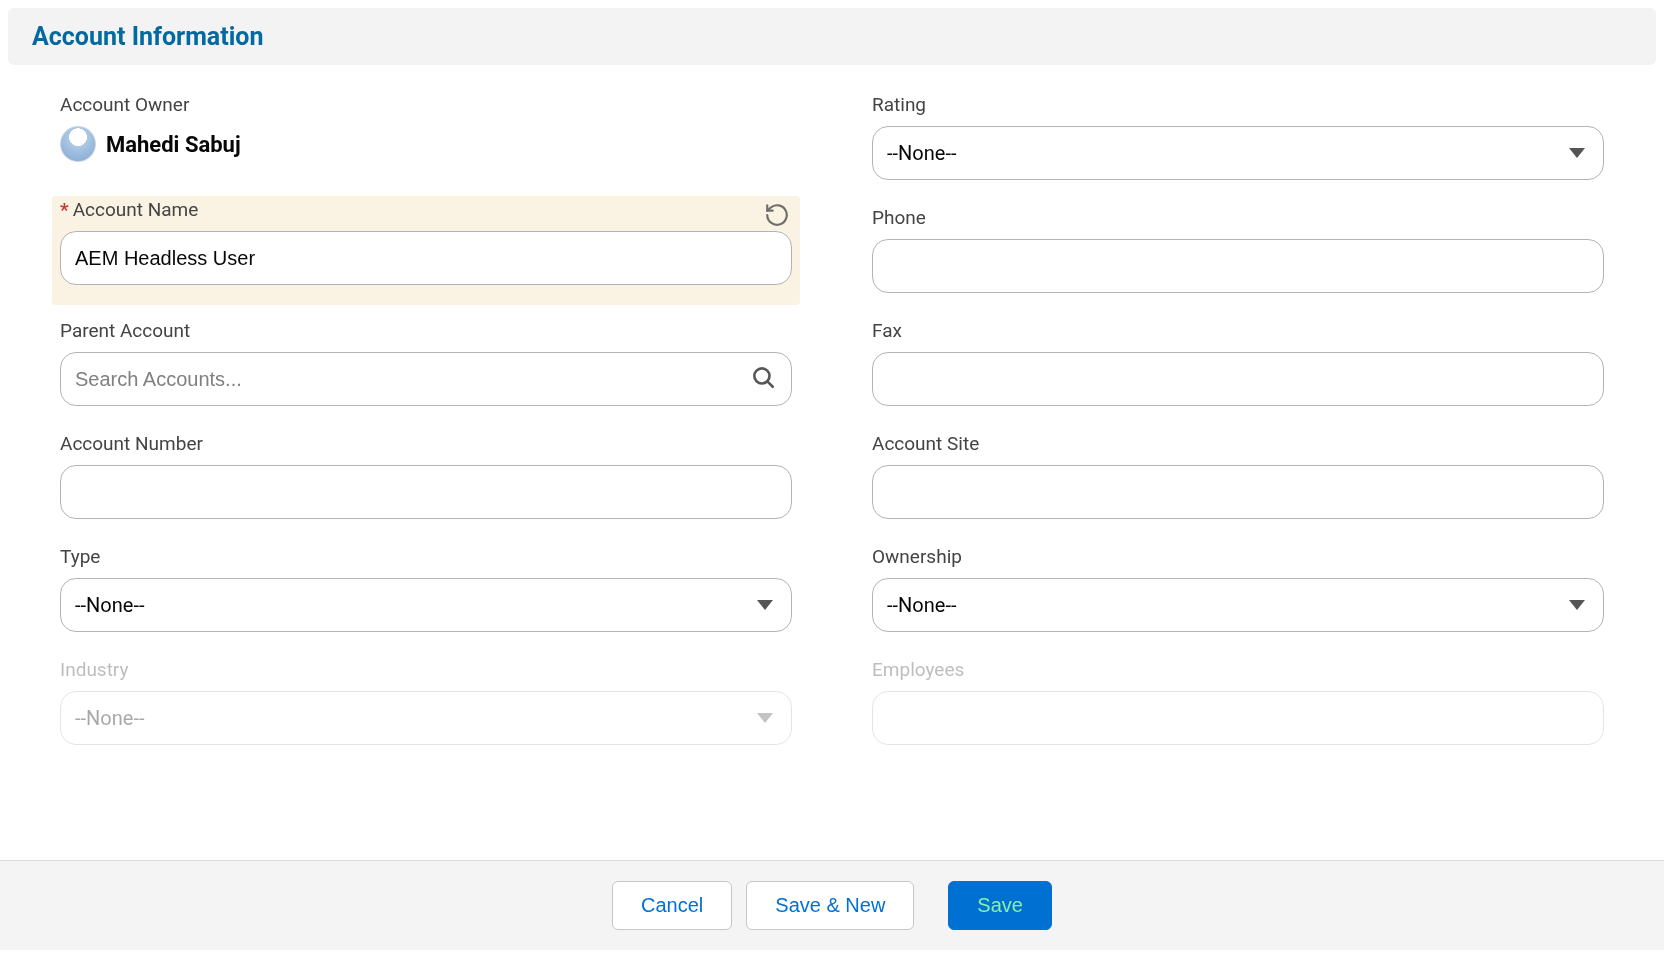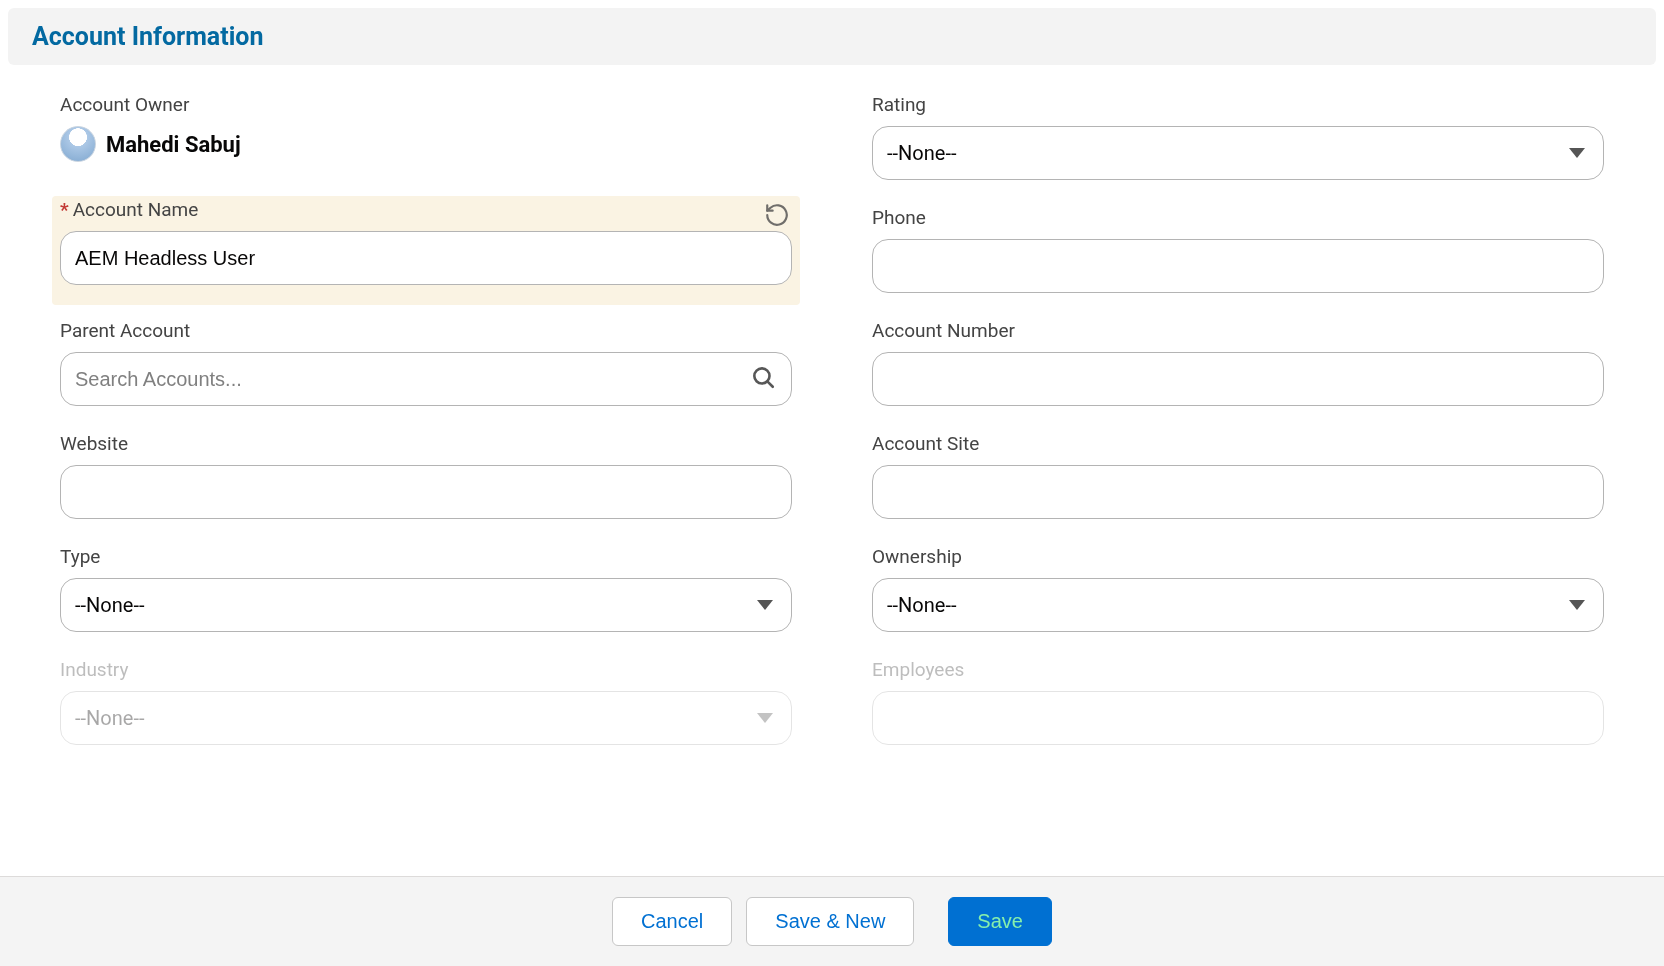--- a/index.html
+++ b/index.html
@@ -111,21 +111,21 @@
     top: 50%;
     transform: translateY(-50%);
     color: #575757;
   }
   .search-icon svg { width: 26px; height: 26px; stroke: #575757; }
   .faded-row {
     opacity: 0.35;
   }
   .footer {
     position: absolute;
-    left: 0; right: 0; bottom: 0;
+    left: 0; right: 0; bottom: 16px;
     height: 90px;
     background: rgba(243,243,243,0.9);
     border-top: 1px solid #dddbda;
     display: flex;
     align-items: center;
     justify-content: center;
     gap: 14px;
   }
   .btn {
     font-size: 20px;
@@ -194,30 +194,30 @@
       <input class="input" type="text" style="padding-right: 64px;" placeholder="Search Accounts...">
       <span class="search-icon">
         <svg viewBox="0 0 24 24" fill="none" stroke-width="2.4" stroke-linecap="round">
           <circle cx="11" cy="11" r="7"></circle>
           <line x1="21" y1="21" x2="16" y2="16"></line>
         </svg>
       </span>
     </div>
   </div>
 
+  <div class="field">
+    <span class="field-label">Fax</span>
+    <input class="input" type="text" value="" style="">
+  </div>
 
   <div class="field">
     <span class="field-label">Account Number</span>
     <input class="input" type="text" value="" style="">
   </div>
 
-  <div class="field">
-    <span class="field-label">Website</span>
-    <input class="input" type="text" value="" style="">
-  </div>
 
   <div class="field">
     <span class="field-label">Account Site</span>
     <input class="input" type="text" value="" style="">
   </div>
 
 
   <div class="field">
     <span class="field-label">Type</span>
     <div class="select">

